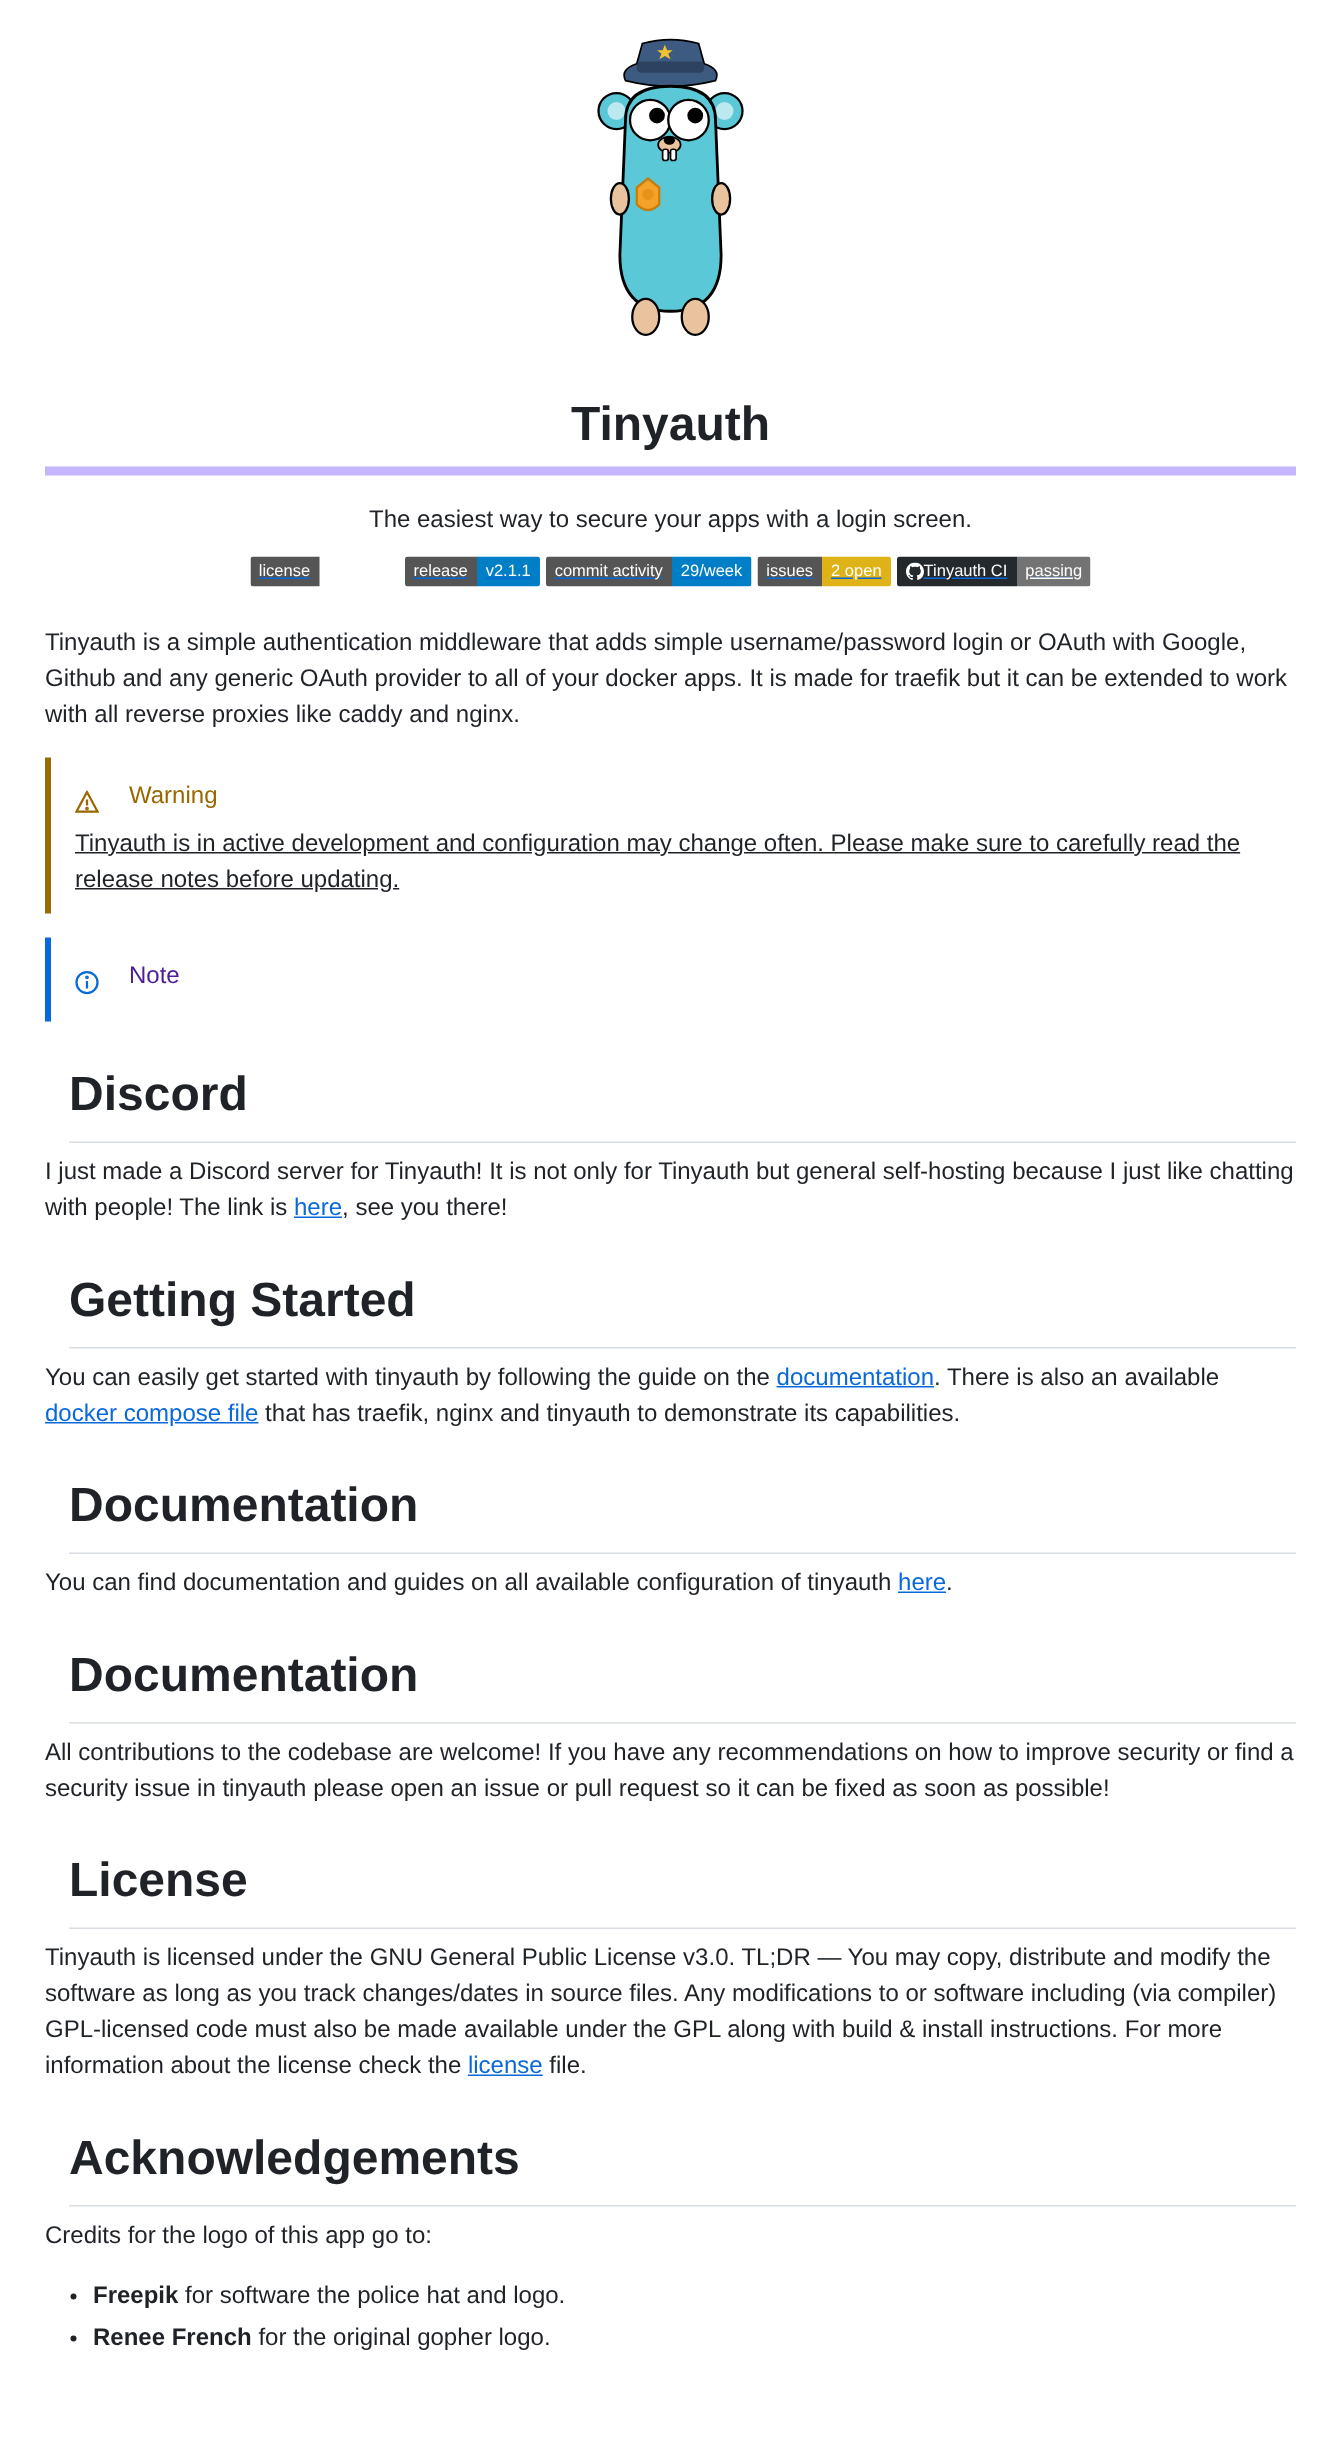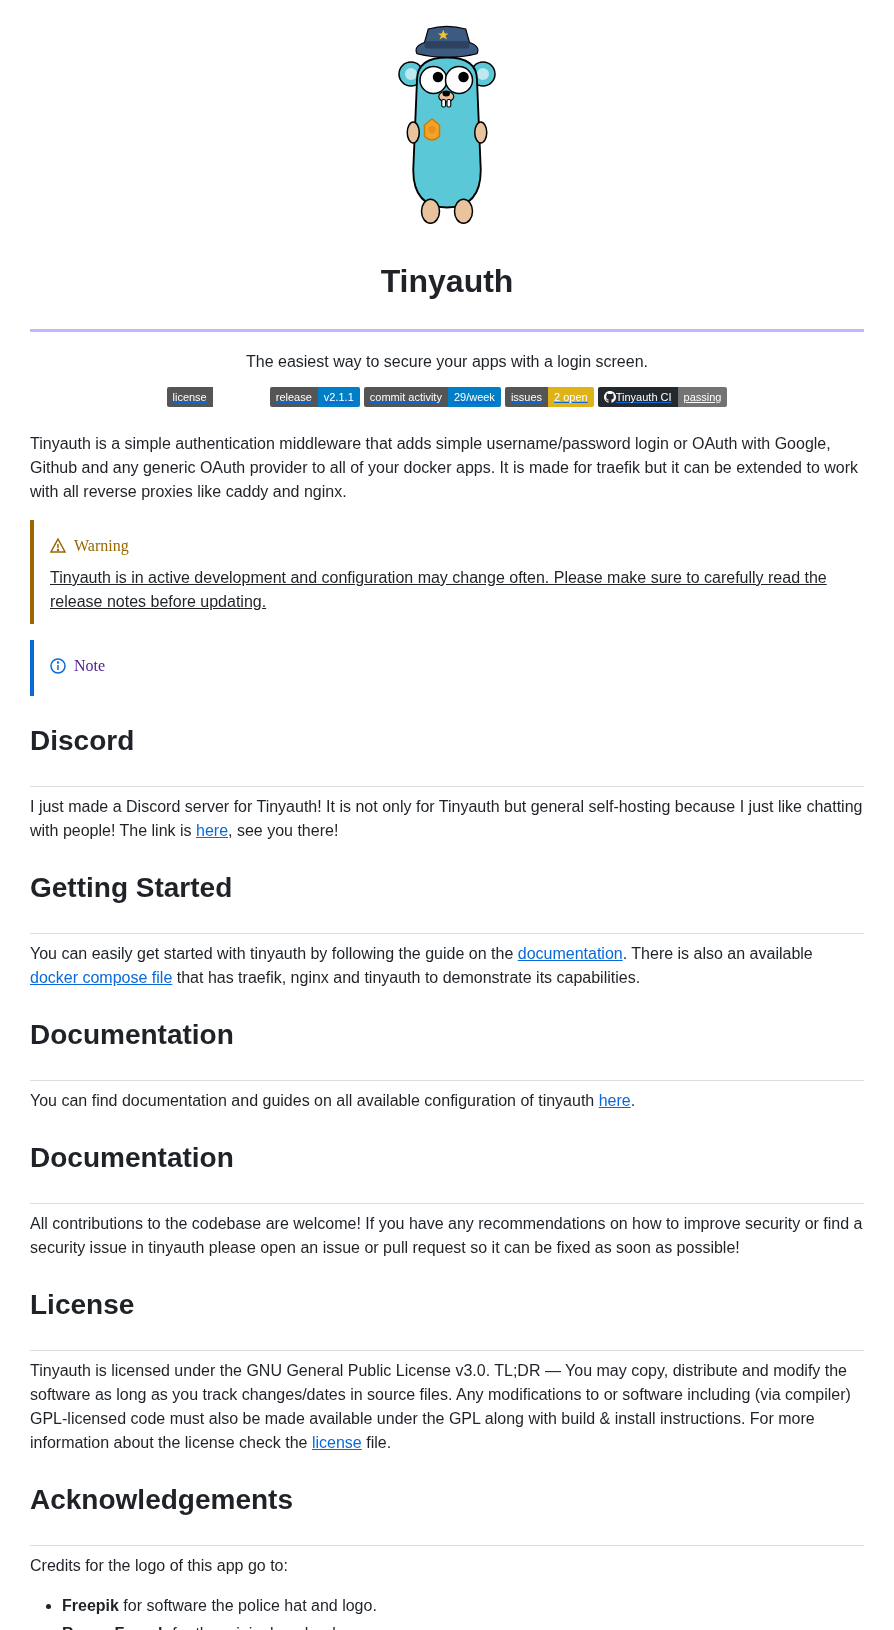--- a/index.html
+++ b/index.html
@@ -13,53 +13,53 @@
     font-size: 16px;
     max-width: 894px;
   }
   .logo-wrap { text-align: center; margin-top: -10px; margin-bottom: 10px; }
   .logo { width: 150px; height: auto; }
   h1.title {
     text-align: center;
     font-size: 32px;
     font-weight: 600;
     margin: 20px 0 8px 0;
-    padding-bottom: 24px;
-    border-bottom: 3px solid #c4b5fd;
+    padding-bottom: 5px;
+    border-bottom: 6px solid #c4b5fd;
   }
   .tagline { text-align: center; color: #1f2328; margin: 18px 0 10px 0; }
   .badges { text-align: center; margin-bottom: 24px; }
   .badge { display: inline-flex; height: 20px; margin: 0 2px; vertical-align: middle; font-size: 11px; line-height: 20px; font-family: Verdana, Geneva, sans-serif; border-radius: 2px; overflow: hidden; }
   .badge span { padding: 0 6px; color: #fff; }
   .bl { background: #555; }
   .br-orange { background: #fe7d37; margin-top: 24px; }
   .br-blue { background: #007ec6; }
   .br-yellow { background: #dfb317; }
   .br-green { background: #737373; text-decoration: underline; }
   .bl-dark { background: #24292e; display:flex; align-items:center; gap:0;}
   .gh-icon { display:inline-block; width:12px; height:12px; }
   p { margin: 0 0 16px 0; }
   h2 {
-    font-size: 28px;
+    font-size: 32px;
     font-weight: 600;
-    margin: 24px 0 8px 0;
-    padding-bottom: 24px;
+    margin: 24px 0 8px 16px;
+    padding-bottom: 8px;
     border-bottom: 1px solid #d8dee4;
   }
   a { color: #0969da; text-decoration: underline; }
   .alert {
     padding: 8px 16px 10px 16px;
     margin: 16px 0;
     border-left: 4px solid;
   }
   .alert-warning { border-color: #9a6700; }
   .alert-warning .alert-title { color: #9a6700; }
   .alert-note { border-color: #0969da; }
   .alert-note .alert-title { color: #4c1d95; }
-  .alert-title { display:flex; align-items:center; gap:8px; margin: 6px 0 8px 0; font-weight:500;font-family:Liberation Serif, serif;}
+  .alert-title { display:flex; align-items:flex-end; gap:20px; margin: 6px 0 8px 0; font-weight:500;}
   .alert-icon { width:16px; height:16px; flex-shrink:0; }
   .alert p { margin: 0; color: #1f2328; text-decoration: underline; }
   ul { margin: 0 0 16px 0; padding-left: 32px; }
   li { margin: 4px 0; }
   strong { font-weight: 600; }
 </style>
 </head>
 <body>
 
 <div class="logo-wrap">

